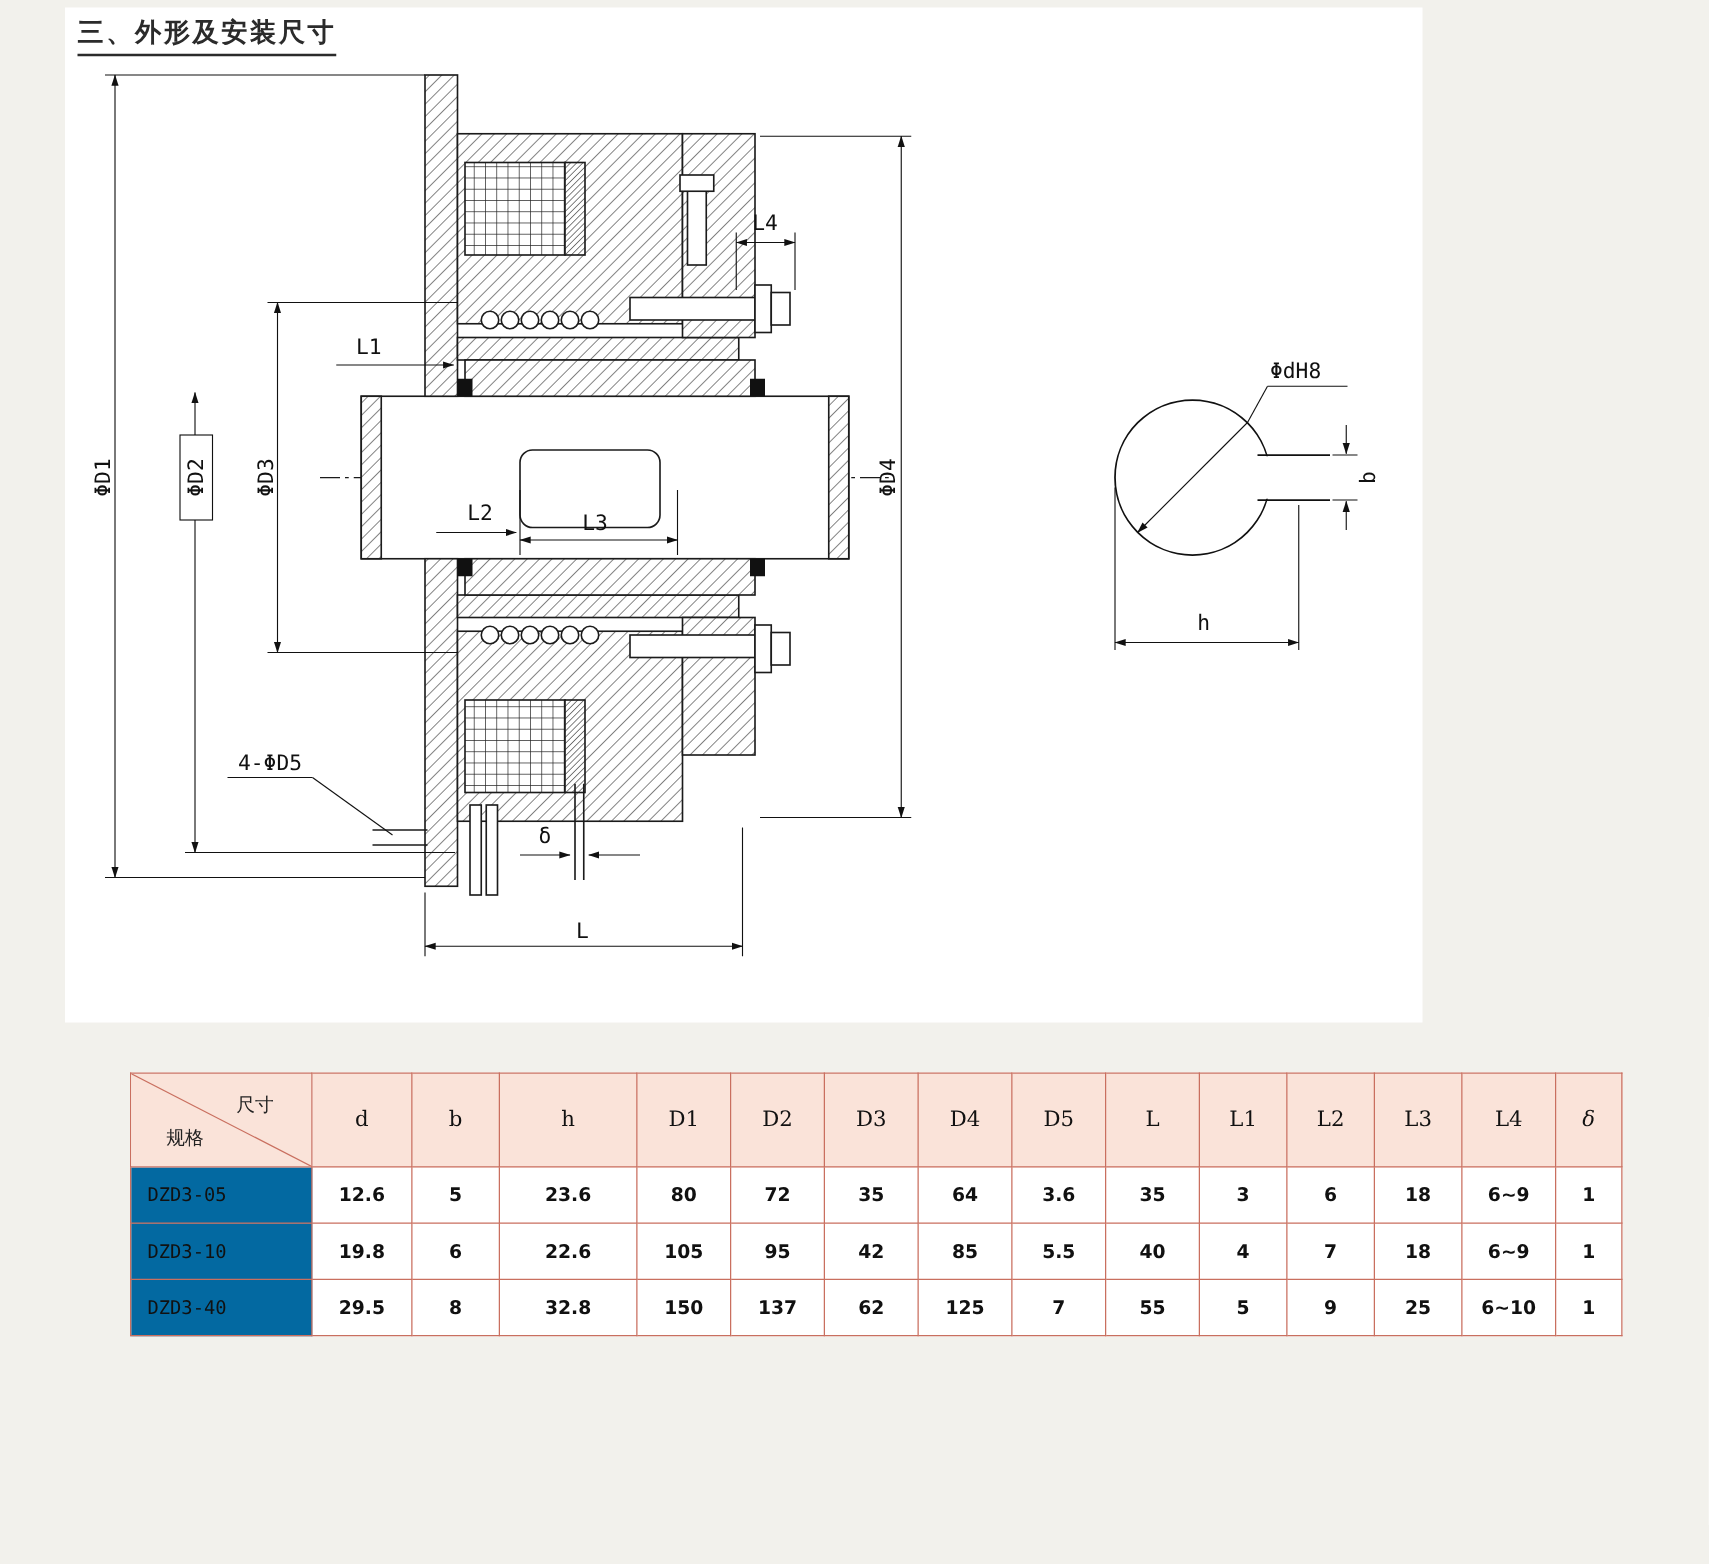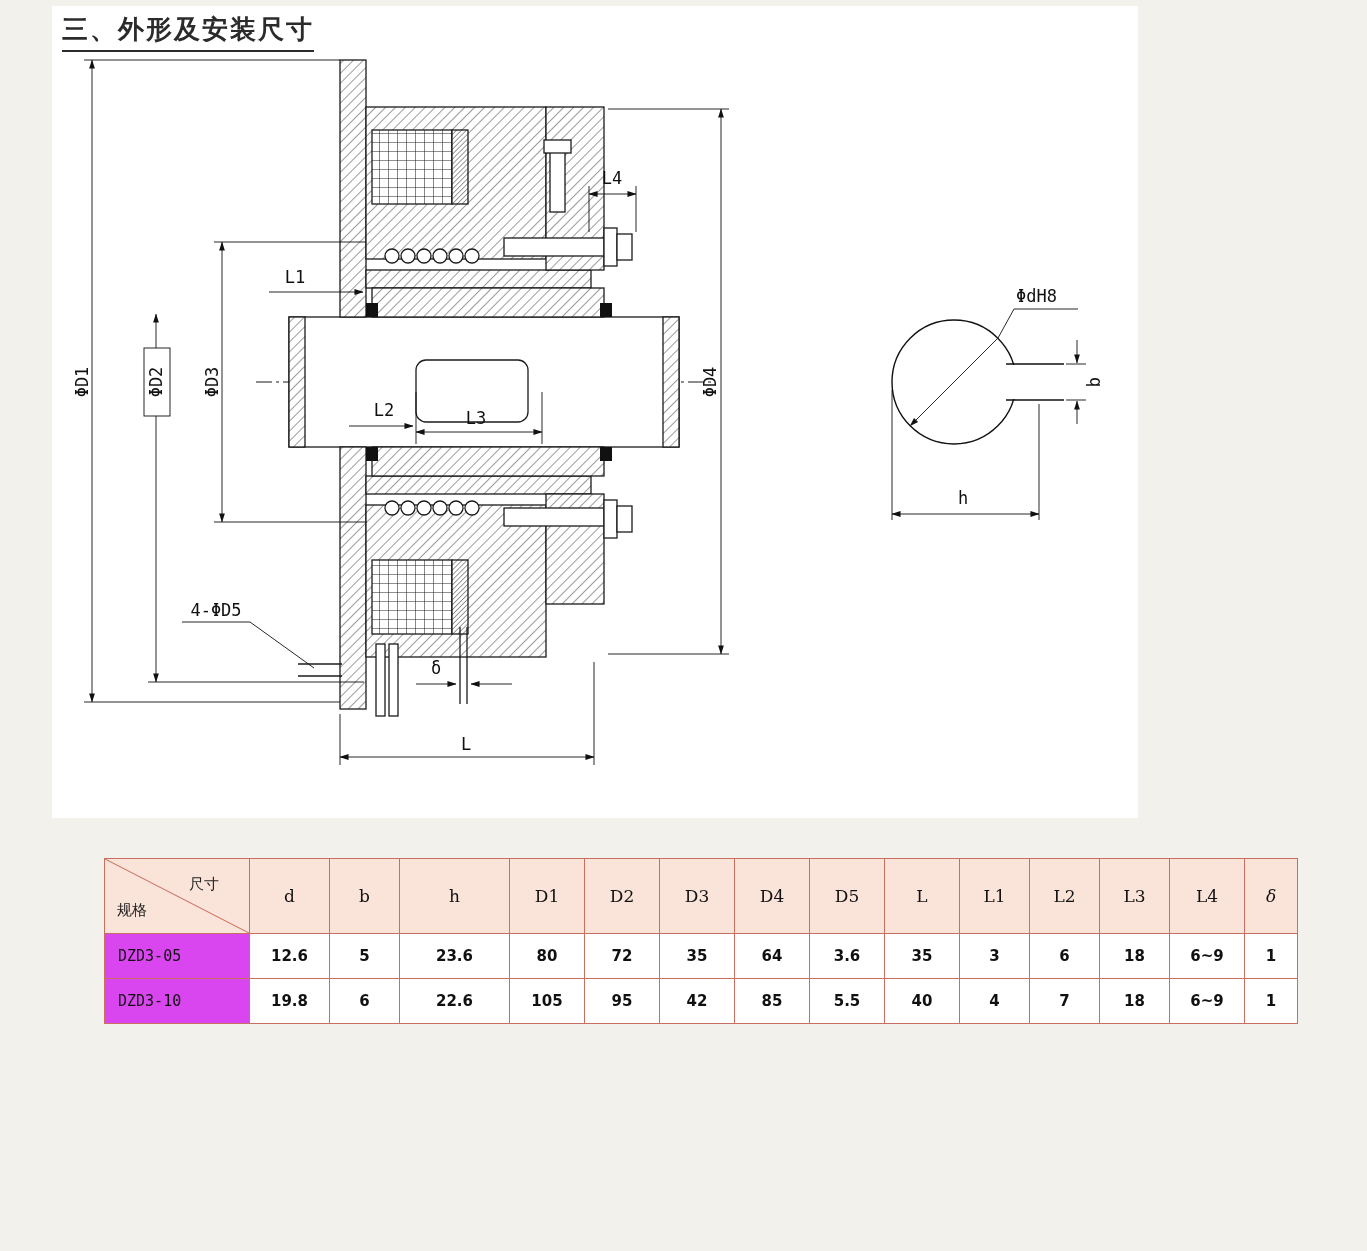--- a/index.html
+++ b/index.html
@@ -10,21 +10,21 @@
     position:relative;
     overflow:hidden;
   }
   .content-panel {
     position:absolute; left:52px; top:6px;
     width:1086px; height:812px;
     background:#ffffff;
   }
   .page-title {
     position:absolute; left:62px; top:12px;
-    font-size:26px; font-weight:700; color:#2b2b2b;
+    font-size:21px; font-weight:700; color:#2b2b2b;
     letter-spacing:2px;
     border-bottom:2px solid #2b2b2b;
     padding-bottom:3px;
     font-family:"DejaVu Sans", sans-serif;
     z-index:2;
   }
   .drawing-area {
     position:absolute; left:64px; top:52px;
     width:1066px; height:748px;
     background:#ffffff;
@@ -56,40 +56,40 @@
   .spec-table tbody td {
     height:45px;
     text-align:center;
     vertical-align:middle;
     font-weight:700;
     font-size:15px;
     font-family:"DejaVu Sans", sans-serif;
     background:#ffffff;
   }
   .spec-table tbody th.model-cell {
-    background:#d946ef;
+    background:#0369a1;
     font-weight:400;
     font-family:"DejaVu Sans Mono", monospace;
     font-size:15px;
     text-align:left;
     padding-left:13px;
     vertical-align:middle;
   }
   .corner { position:relative; padding:0; }
   .corner .diag {
     position:absolute; left:0; top:0; width:100%; height:100%;
     display:block;
   }
   .corner-top {
     position:absolute; top:16px; right:30px;
     font-family:"DejaVu Sans", sans-serif;
     font-size:15px; color:#222;
   }
   .corner-bottom {
-    position:absolute; bottom:13px; left:12px;
+    position:absolute; bottom:13px; left:28px;
     font-family:"DejaVu Sans", sans-serif;
     font-size:15px; color:#222;
   }
   svg text { user-select:none; }
 </style>
 </head>
 <body>
 
 <div class="content-panel"></div>
 
@@ -329,14 +329,31 @@
       <td>42</td>
       <td>85</td>
       <td>5.5</td>
       <td>40</td>
       <td>4</td>
       <td>7</td>
       <td>18</td>
       <td>6~9</td>
       <td>1</td>
     </tr>
+    <tr>
+      <th class="model-cell">DZD3-40</th>
+      <td>29.5</td>
+      <td>8</td>
+      <td>32.8</td>
+      <td>150</td>
+      <td>137</td>
+      <td>62</td>
+      <td>125</td>
+      <td>7</td>
+      <td>55</td>
+      <td>5</td>
+      <td>9</td>
+      <td>25</td>
+      <td>6~10</td>
+      <td>1</td>
+    </tr>
   </tbody>
 </table>
 
 </body></html>

